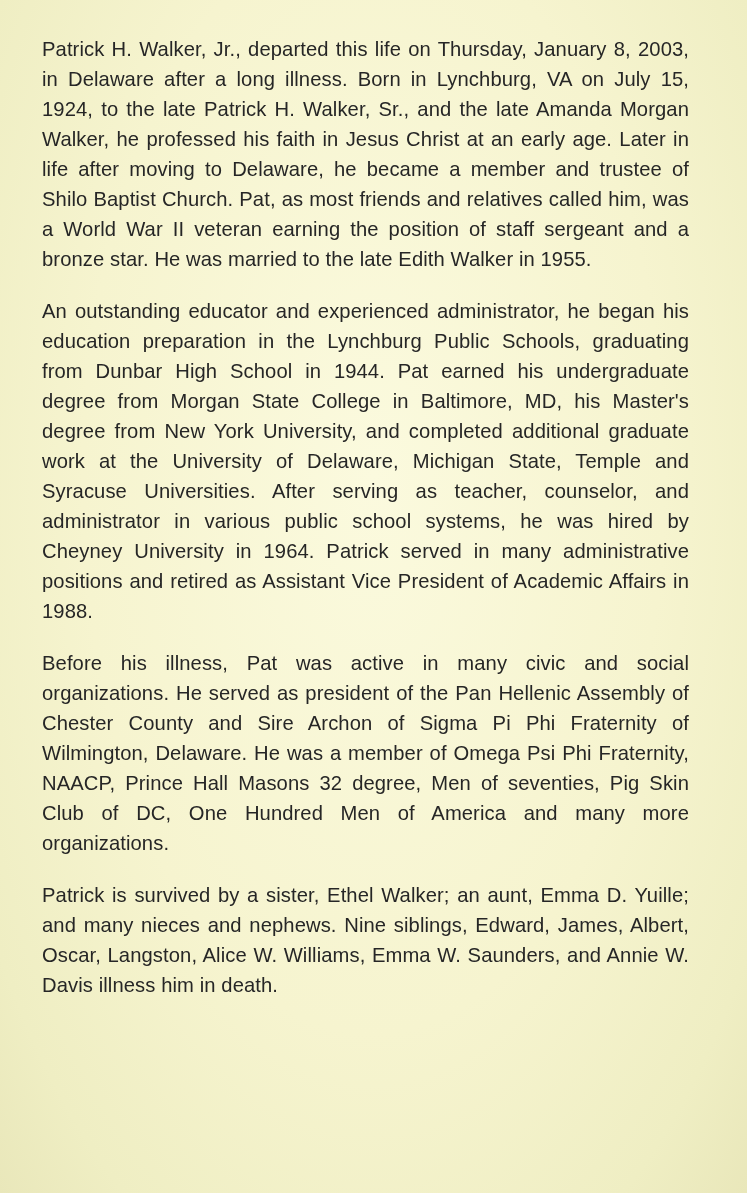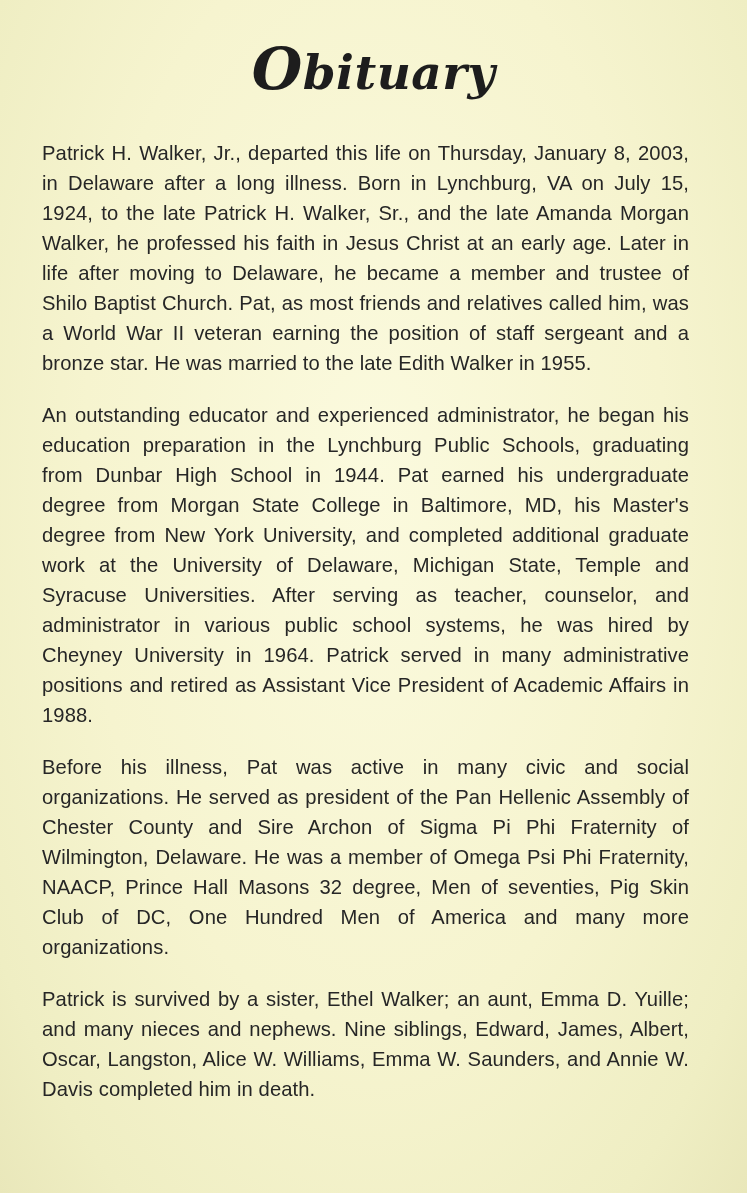--- a/index.html
+++ b/index.html
@@ -51,24 +51,21 @@
   }
   p.para:last-child {
     margin-bottom: 0;
   }
 </style>
 </head>
 <body>
 
 <div class="page">
 
-  <h1 class="title">
-    <span class="cap">O</span><span>bituary</span>
-  </h1>
 
   <div class="body-text">
     <p class="para">Patrick H. Walker, Jr., departed this life on Thursday, January 8, 2003, in Delaware after a long illness.  Born in Lynchburg, VA on July 15, 1924, to the late Patrick H. Walker, Sr., and the late Amanda Morgan Walker, he professed his faith in Jesus Christ at an early age.  Later in life after moving to Delaware, he became a member and trustee of Shilo Baptist Church.  Pat, as most friends and relatives called him, was a World War II veteran earning the position of staff sergeant and a bronze star.  He was married to the late Edith Walker in 1955.</p>
     <p class="para">An outstanding educator and experienced administrator, he began his education preparation in the Lynchburg Public Schools, graduating from Dunbar High School in 1944.  Pat earned his undergraduate degree from Morgan State College in Baltimore, MD, his Master's degree from New York University, and completed additional graduate work at the University of Delaware, Michigan State, Temple and Syracuse Universities.  After serving as teacher, counselor, and administrator in various public school systems, he was hired by Cheyney University in 1964.  Patrick served in many administrative positions and retired as Assistant Vice President of Academic Affairs in 1988.</p>
     <p class="para">Before his illness, Pat was active in many civic and social organizations.  He served as president of the Pan Hellenic Assembly of Chester County and Sire Archon of Sigma Pi Phi Fraternity of Wilmington, Delaware.  He was a member of Omega Psi Phi Fraternity, NAACP, Prince Hall Masons 32 degree, Men of seventies, Pig Skin Club of DC, One Hundred Men of America and many more organizations.</p>
-    <p class="para">Patrick is survived by a sister, Ethel Walker; an aunt, Emma D. Yuille; and many nieces and nephews.  Nine siblings, Edward, James, Albert, Oscar, Langston, Alice W. Williams, Emma W. Saunders, and Annie W. Davis completed him in death.</p>
+    <p class="para">Patrick is survived by a sister, Ethel Walker; an aunt, Emma D. Yuille; and many nieces and nephews.  Nine siblings, Edward, James, Albert, Oscar, Langston, Alice W. Williams, Emma W. Saunders, and Annie W. Davis illness him in death.</p>
   </div>
 
 </div>
 
 </body></html>

